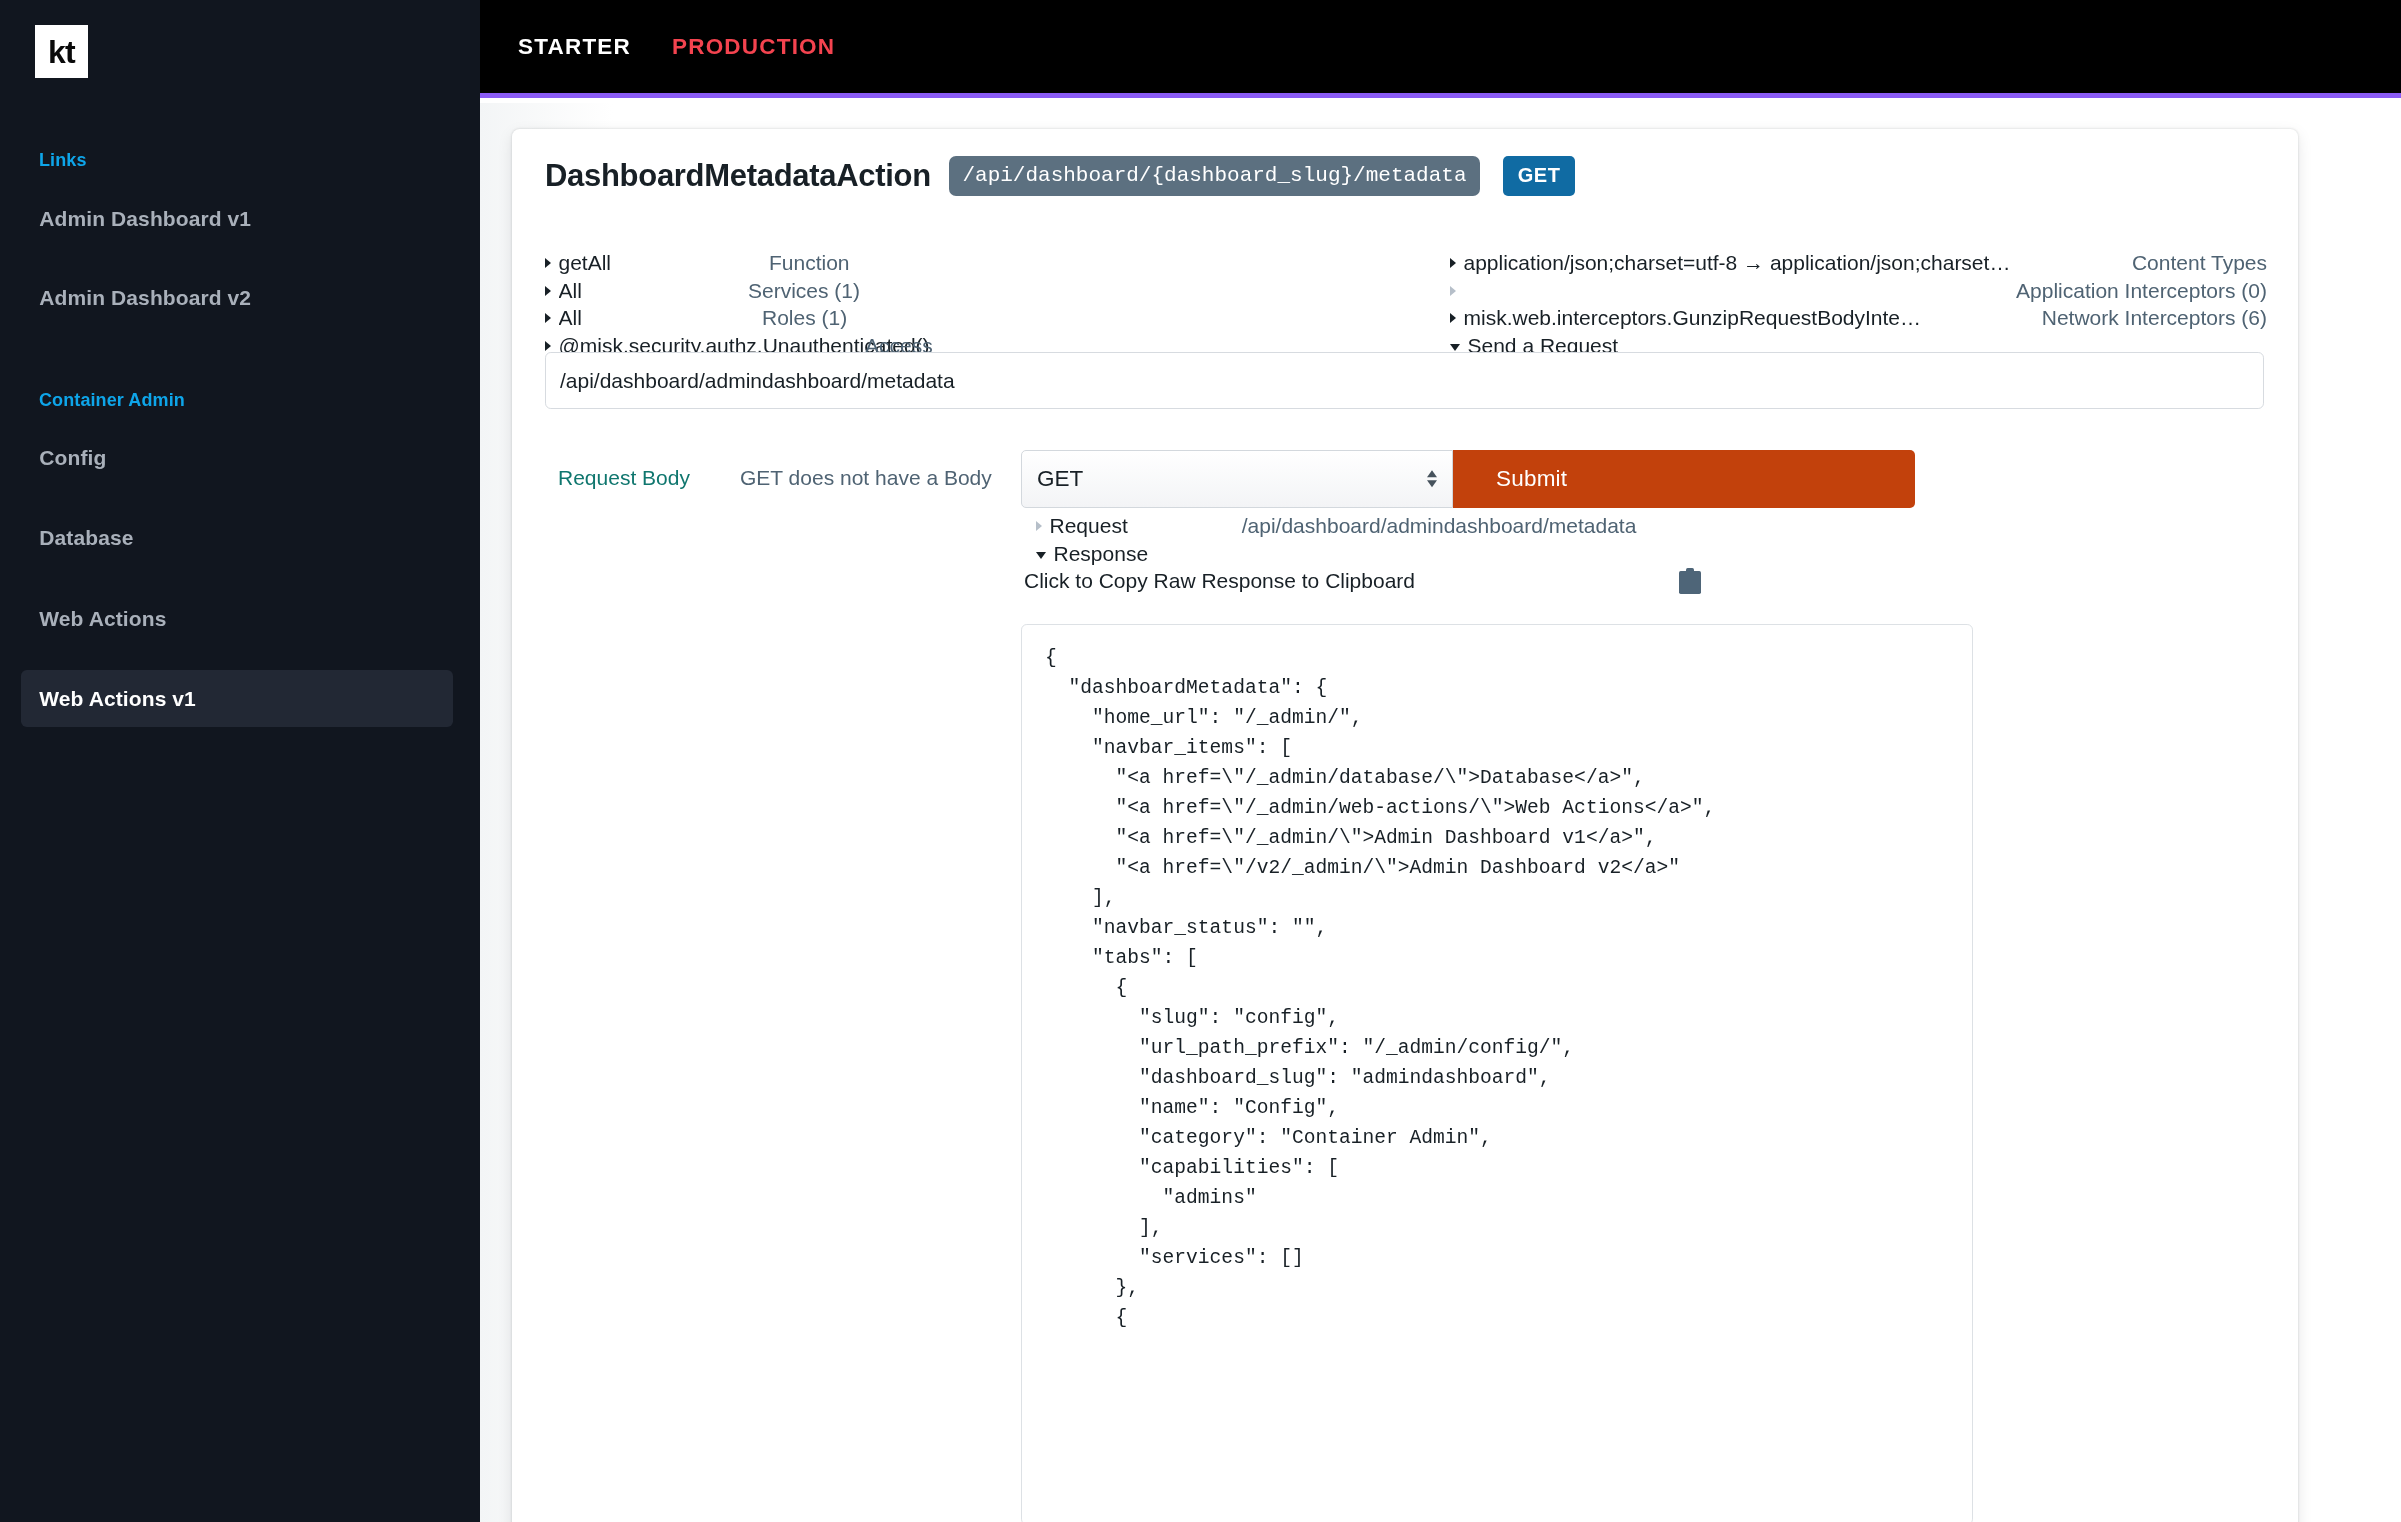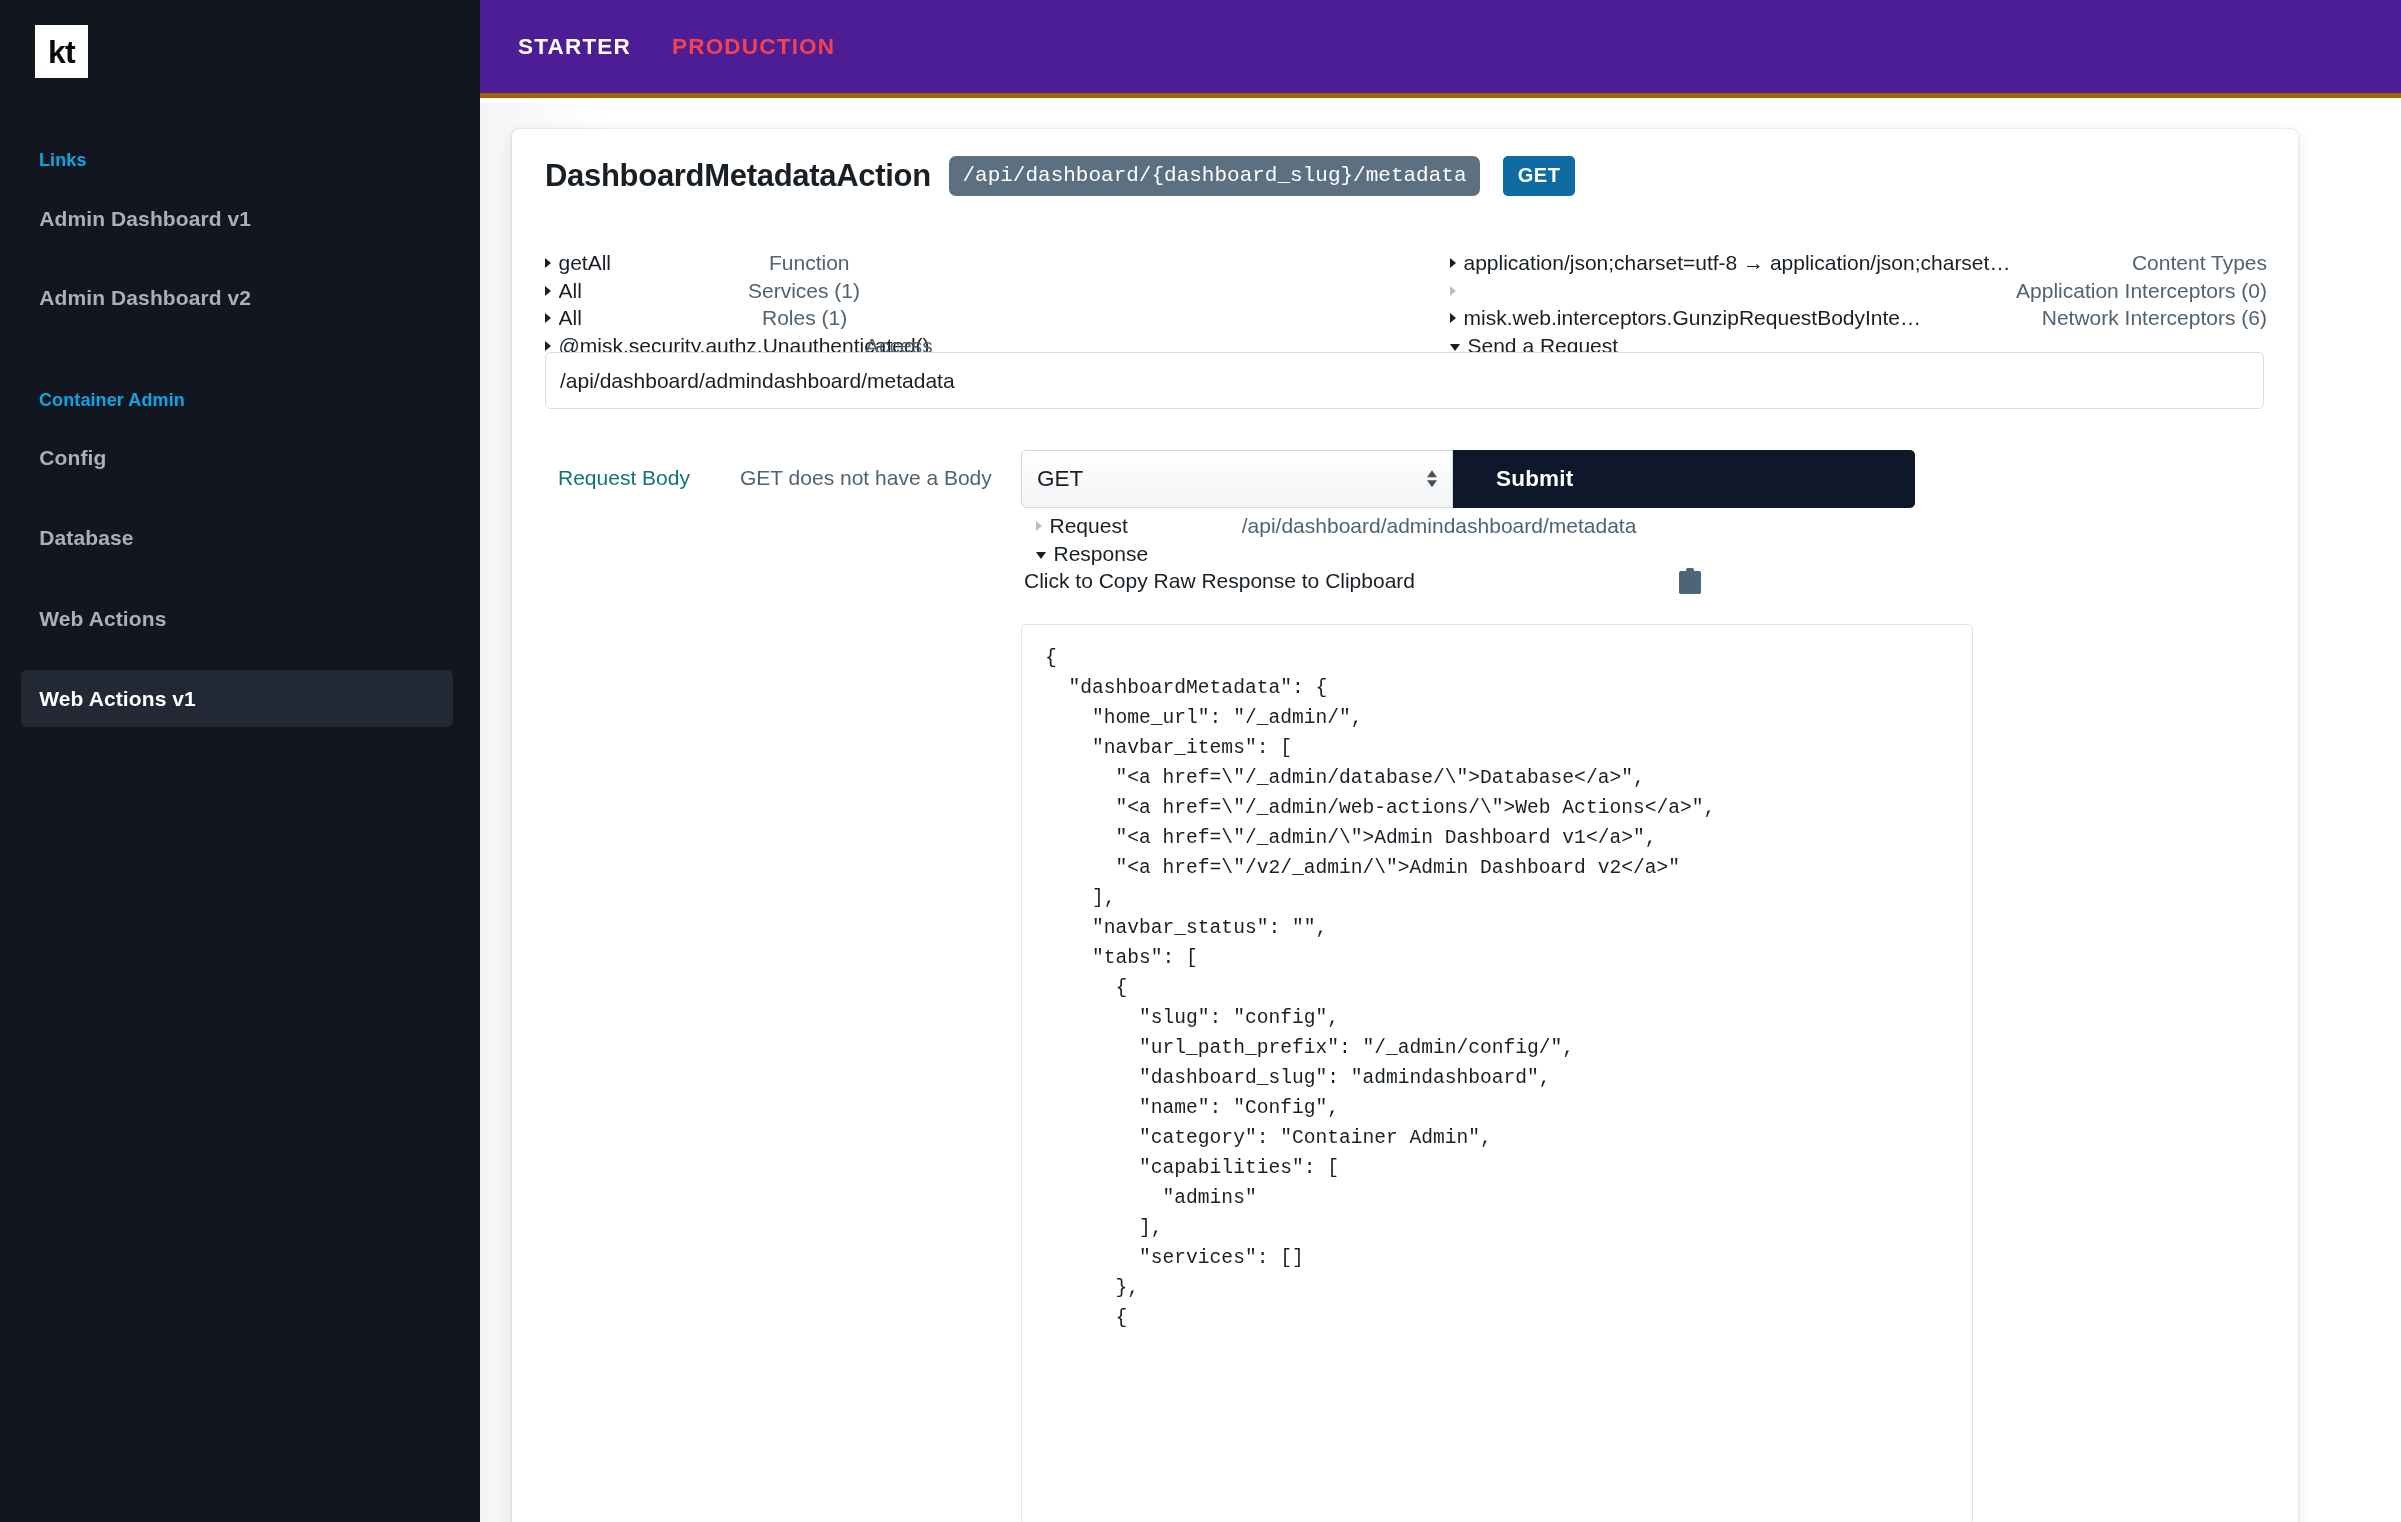--- a/index.html
+++ b/index.html
@@ -62,22 +62,22 @@
   .nav-item.active {
     background: #222834;
     color: #ffffff;
   }
 
   
   #topbar {
     position: absolute;
     left: 480px; top: 0;
     width: 1921px; height: 98px;
-    background: #4c1d95;
-    border-bottom: 5px solid #a16207;
+    background: #000000;
+    border-bottom: 5px solid #8b5cf6;
     display: flex;
     align-items: center;
     padding-left: 38px;
     z-index: 4;
   }
   #topbar .brand {
     font-size: 22.5px;
     font-weight: 700;
     letter-spacing: 1.2px;
     color: #ffffff;
@@ -248,27 +248,27 @@
     width: 0; height: 0;
     border-left: 5.8px solid transparent;
     border-right: 5.8px solid transparent;
   }
   #select-arrows i.up { border-bottom: 7.5px solid #46525c; }
   #select-arrows i.dn { border-top: 7.5px solid #46525c; }
   #submit-btn {
     position: absolute;
     left: 941px; top: 321px;
     width: 462px; height: 58px;
-    background: #0f172a;
+    background: #c2410c;
     border-radius: 0 5px 5px 0;
     display: flex;
     align-items: center;
     padding-left: 43px;
     font-size: 22.5px;
-    font-weight: 700;
+    font-weight: 400;
     color: #ffffff;
     letter-spacing: 0.2px;
     cursor: pointer;
   }
 
   
   #request-row {
     position: absolute;
     left: 524px; top: 385px;
     display: flex;

